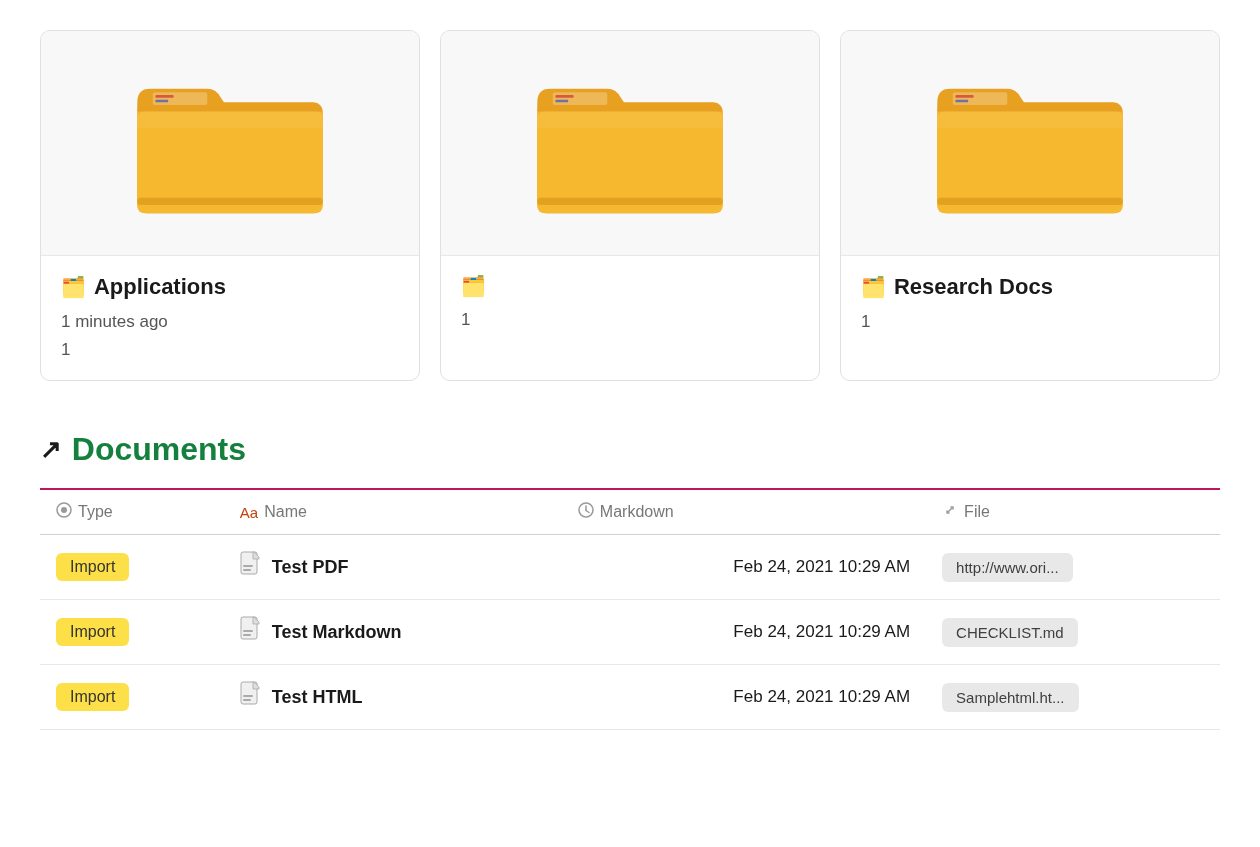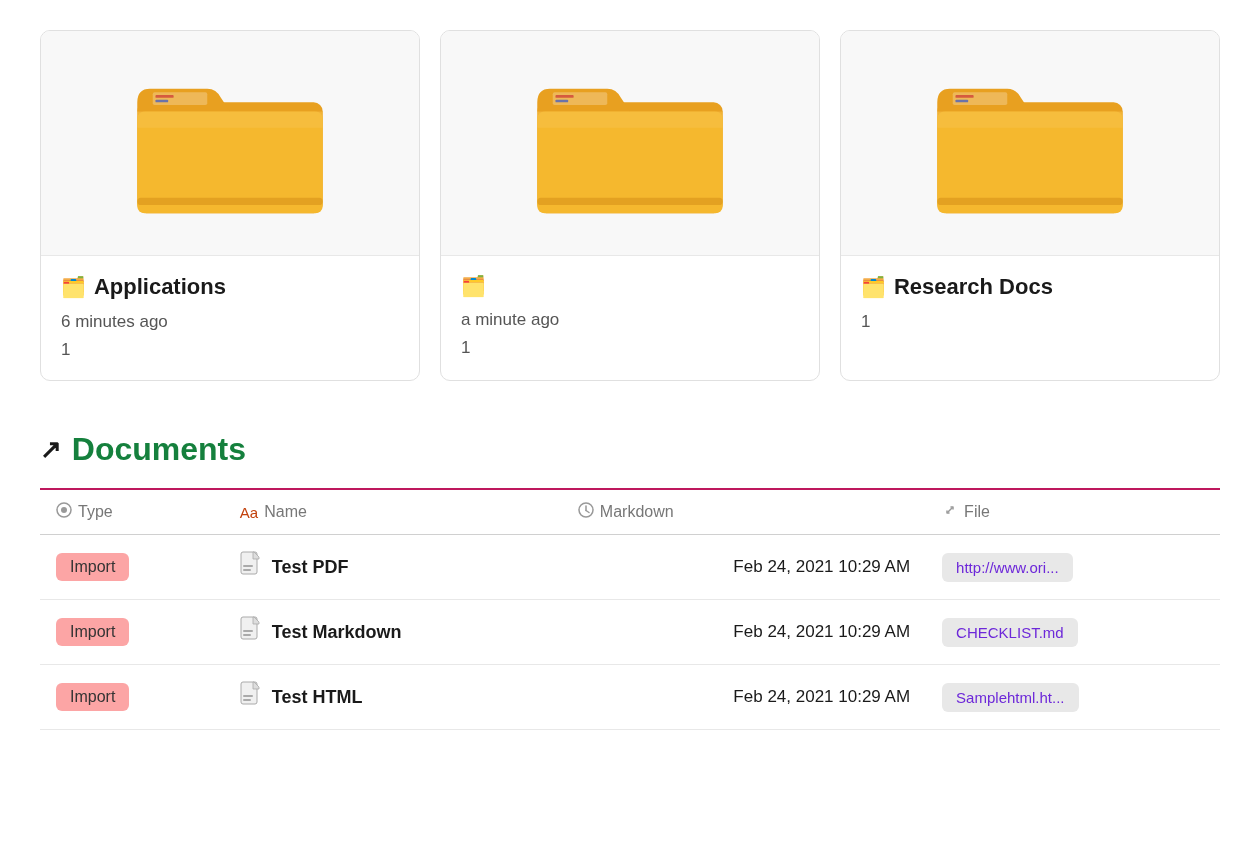--- a/index.html
+++ b/index.html
@@ -131,21 +131,21 @@
     }
 
     .documents-table td {
       padding: 16px 16px;
       font-size: 17px;
       color: #1a1a1a;
       vertical-align: middle;
     }
 
     .type-badge {
-      background: #fca5a5;
+      background: #fde047;
       border-radius: 6px;
       padding: 5px 14px;
       font-size: 16px;
       color: #333;
       display: inline-block;
     }
 
     .name-cell {
       display: flex;
       align-items: center;
@@ -156,21 +156,21 @@
 
     .doc-icon {
       font-size: 22px;
     }
 
     .file-badge {
       background: #e8e8e8;
       border-radius: 6px;
       padding: 6px 14px;
       font-size: 15px;
-      color: #6d28d9;
+      color: #404040;
       display: inline-block;
     }
 
     .created-cell {
       font-size: 17px;
       color: #333;
       text-align: right;
     }
 
     
@@ -202,21 +202,21 @@
 
             <rect x="8" y="150" width="204" height="8" rx="4" fill="#c98010" opacity="0.4"></rect>
           </svg>
         </div>
       </div>
       <div class="folder-card-info">
         <div class="folder-card-title">
           <span class="folder-emoji">🗂️</span>
           <span>Applications</span>
         </div>
-        <div class="folder-card-time">6 minutes ago</div>
+        <div class="folder-card-time">1 minutes ago</div>
         <div class="folder-card-count">1</div>
       </div>
     </div>
     <div class="folder-card">
       <div class="folder-card-image">
         <div class="folder-svg-container">
           <svg class="folder-icon" viewBox="0 0 220 175" xmlns="http://www.w3.org/2000/svg">
 
             <rect x="8" y="45" width="204" height="122" rx="10" ry="10" fill="#E8A020"></rect>
 
@@ -232,21 +232,20 @@
             <rect x="28" y="42" width="14" height="3" rx="1" fill="#3355cc" opacity="0.7"></rect>
 
             <rect x="8" y="150" width="204" height="8" rx="4" fill="#c98010" opacity="0.4"></rect>
           </svg>
         </div>
       </div>
       <div class="folder-card-info">
         <div class="folder-card-title">
           <span class="folder-emoji">🗂️</span>
         </div>
-        <div class="folder-card-time">a minute ago</div>
         <div class="folder-card-count">1</div>
       </div>
     </div>
     <div class="folder-card">
       <div class="folder-card-image">
         <div class="folder-svg-container">
           <svg class="folder-icon" viewBox="0 0 220 175" xmlns="http://www.w3.org/2000/svg">
 
             <rect x="8" y="45" width="204" height="122" rx="10" ry="10" fill="#E8A020"></rect>
 

